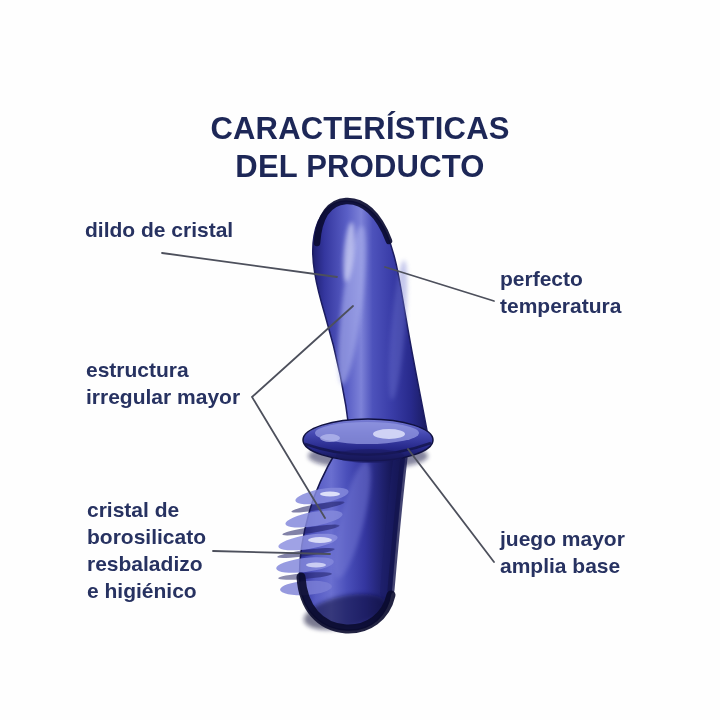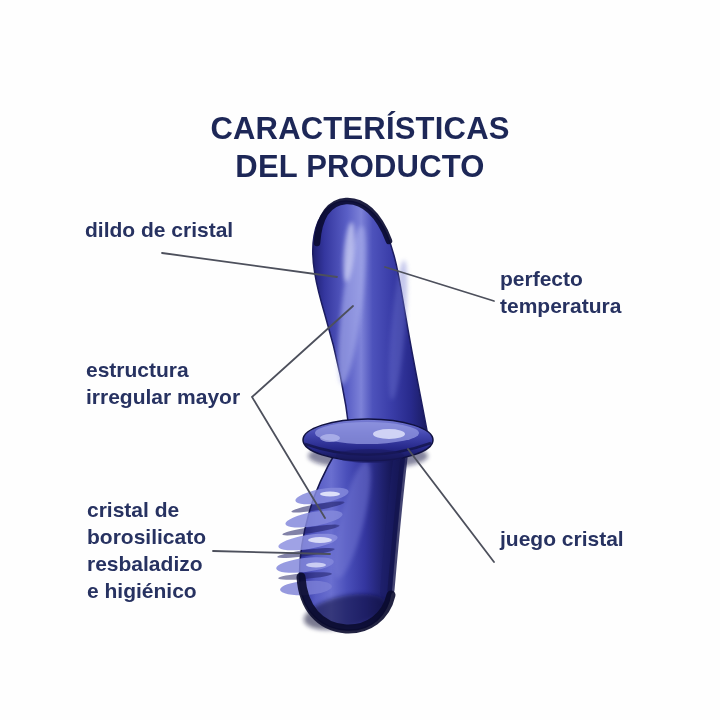--- a/index.html
+++ b/index.html
@@ -169,16 +169,17 @@
   </div>
 
   <div class="callout callout-left" id="callout-borosilicate">
     <div>cristal de</div>
     <div>borosilicato</div>
     <div>resbaladizo</div>
     <div>e higiénico</div>
   </div>
 
   <div class="callout callout-right" id="callout-wide-base">
-    <div>juego cristal</div>
+    <div>juego mayor</div>
+    <div>amplia base</div>
   </div>
 
 </div>
 
 </body></html>

